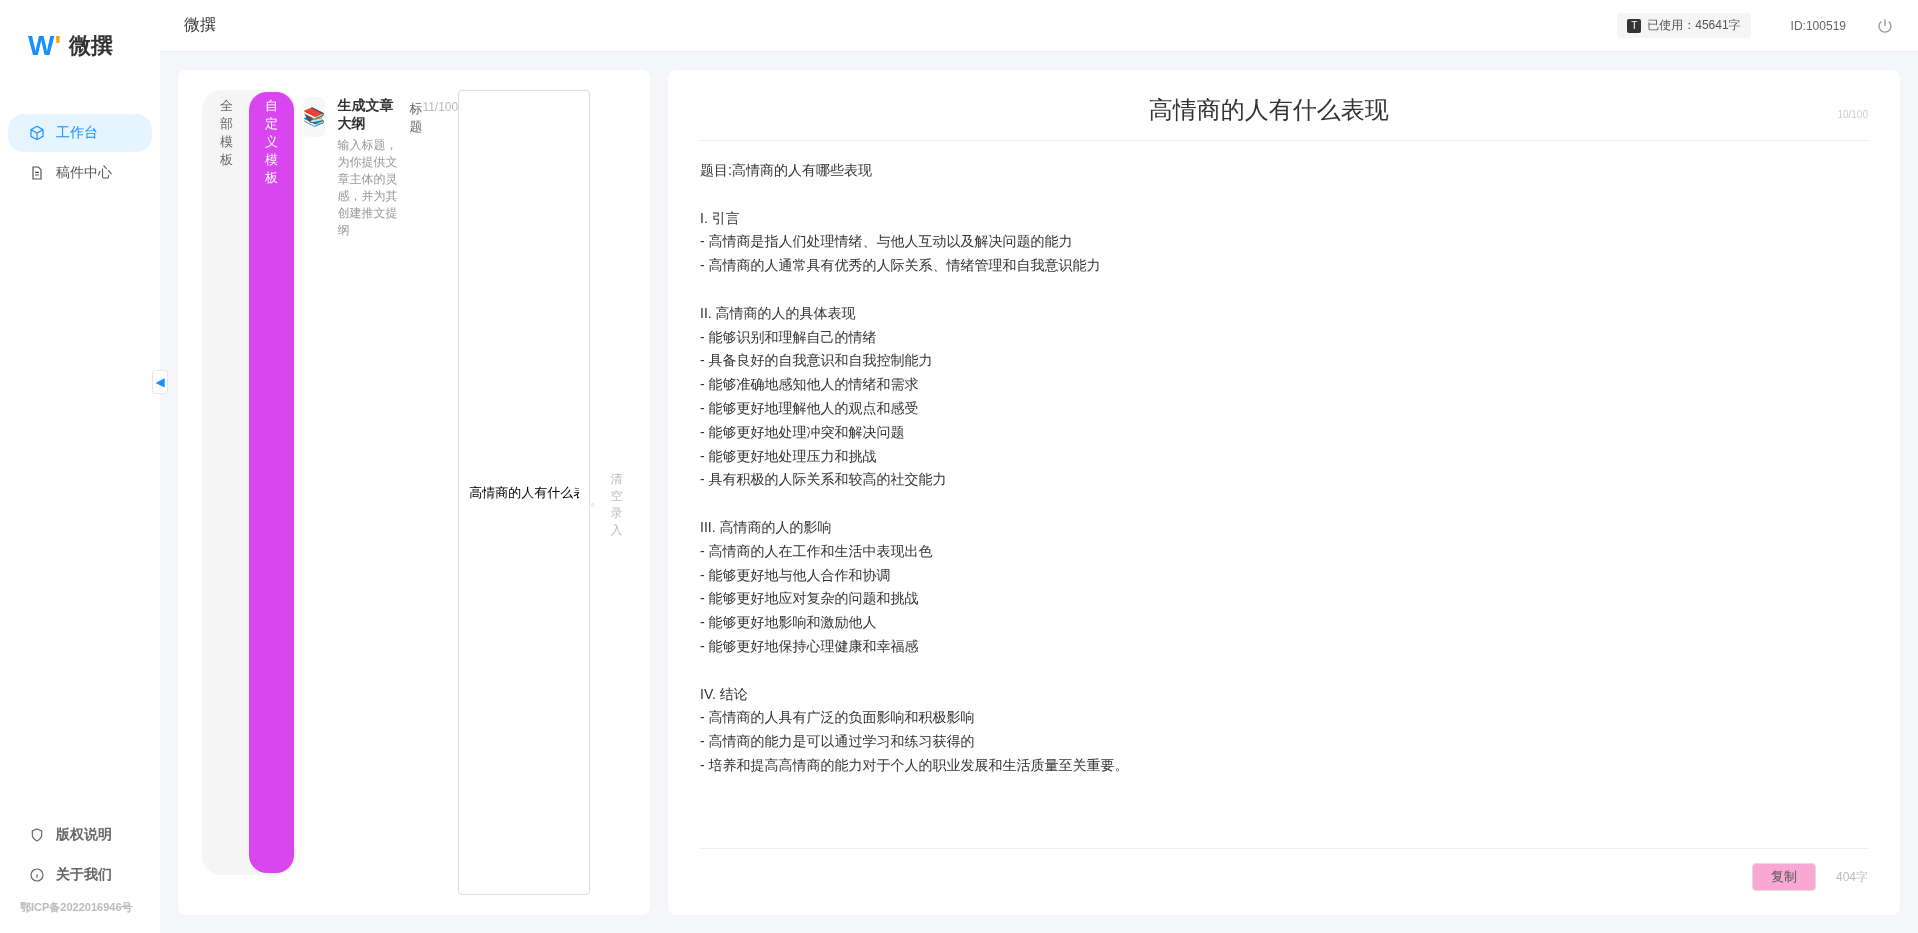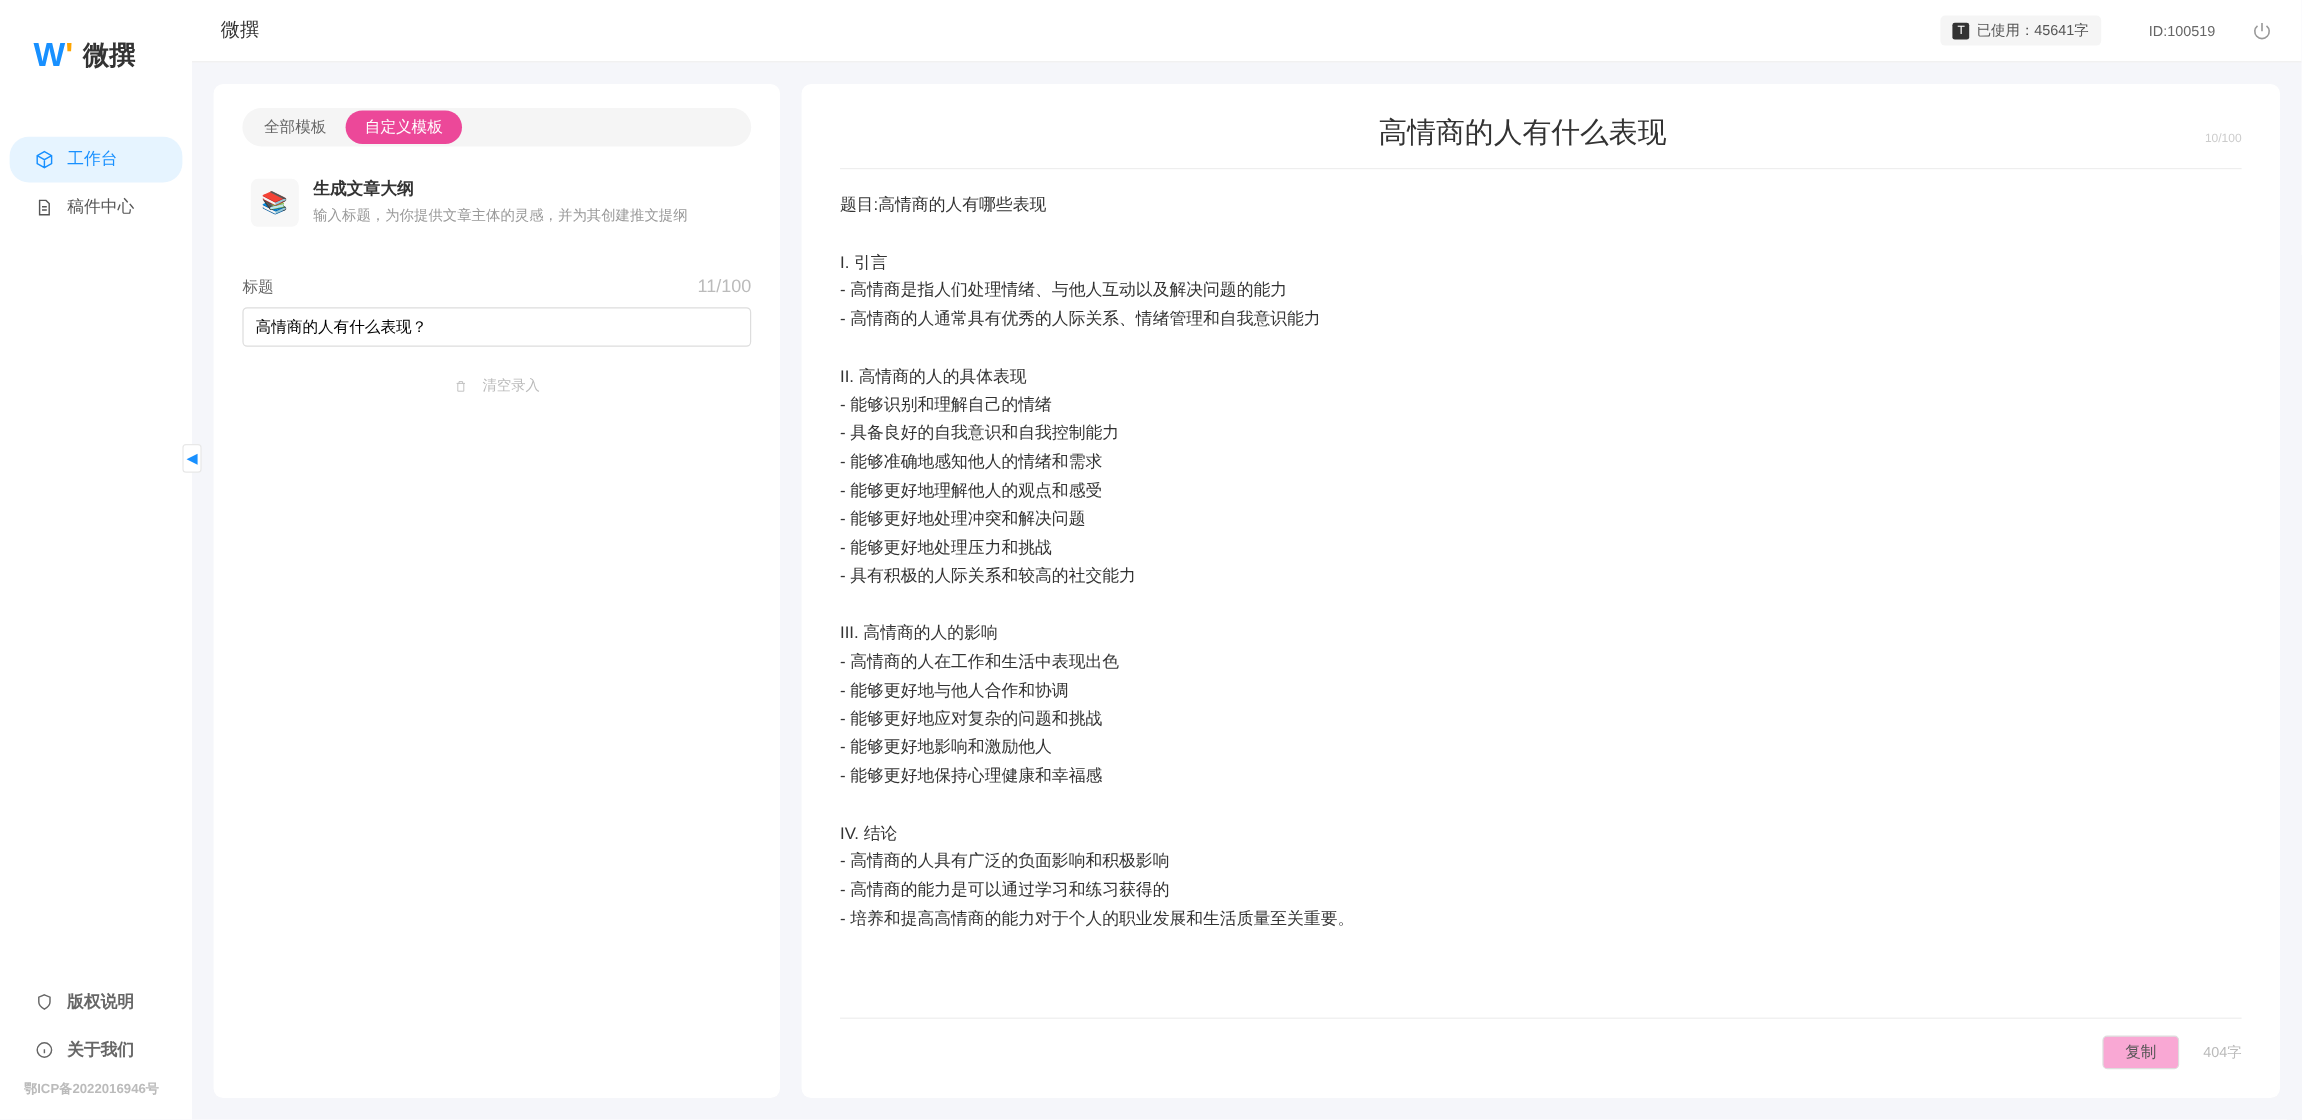--- a/index.html
+++ b/index.html
@@ -23,31 +23,31 @@
 .main { flex: 1; display: flex; flex-direction: column; }
 .topbar { height: 52px; background: #fff; display: flex; align-items: center; padding: 0 24px; border-bottom: 1px solid #eee; }
 .topbar-title { font-size: 16px; font-weight: 500; }
 .topbar-spacer { flex: 1; }
 .usage-badge { background: #f5f5f5; border-radius: 4px; padding: 4px 10px; font-size: 12px; color: #555; display:flex; align-items:center; margin-right: 40px; }
 .usage-badge .t-icon { display:inline-block; width:14px; height:14px; background:#333; color:#fff; font-size:10px; text-align:center; line-height:14px; border-radius:2px; margin-right:6px; }
 .user-id { font-size: 12px; color: #666; margin-right: 30px; }
 .power-icon { width: 18px; height: 18px; color: #999; cursor:pointer; }
 .power-icon svg { width:18px; height:18px; stroke:currentColor; fill:none; stroke-width:1.8; }
 .content { flex: 1; display: flex; padding: 18px; gap: 18px; }
-.panel { background: #fff; border-radius: 8px; display: flex; flex-direction: column; }
+.panel { background: #fff; border-radius: 8px; display: flex; flex-direction: row; }
 .left-panel { width: 472px; padding: 20px 24px; position:relative; }
 .tabs { display: inline-flex; background: #f5f5f5; border-radius: 20px; padding: 2px; margin-bottom: 20px; }
 .tab { padding: 5px 16px; font-size: 13px; border-radius: 18px; cursor:pointer; color:#666; }
-.tab.active { background: #ec4899; color: #fff; }
+.tab.active { background: #d946ef; color: #fff; }
 .template-card { display: flex; align-items: flex-start; margin-bottom: 24px; border:1px solid #fff; padding:6px; border-radius:6px; }
 .template-icon { width: 40px; height: 40px; background: #f7f7f7; border-radius: 6px; margin-right: 12px; display:flex; align-items:center; justify-content:center; font-size:18px; }
 .template-title { font-size: 14px; font-weight: 600; margin-bottom: 4px; }
 .template-desc { font-size: 12px; color: #999; }
 .field-label { display: flex; justify-content: space-between; font-size: 13px; color: #666; margin-bottom: 8px; margin-top: 10px; }
-.field-counter { color: #bbb; font-size: 15px; }
+.field-counter { color: #bbb; font-size: 12px; }
 .input { width: 100%; border: 1px solid #ddd; border-radius: 4px; padding: 8px 10px; font-size: 13px; outline:none; }
 .clear-link { text-align: center; color: #bbb; font-size: 12px; margin-top: 24px; cursor:pointer; display:flex; align-items:center; justify-content:center; gap:12px; }
 .clear-link svg { width:12px; height:12px; stroke:currentColor; fill:none; stroke-width:1.5; }
 .generate-btn { position: absolute; bottom: 22px; left: 50%; transform: translateX(-50%); width: 200px; padding: 10px; background: #2f72ff; color: #fff; border: none; border-radius: 22px; font-size: 14px; cursor:pointer; }
 .right-panel { flex: 1; padding: 24px 32px; display:flex; flex-direction:column; }
 .doc-title-row { display:flex; align-items:baseline; border-bottom:1px solid #eee; padding-bottom:14px; margin-bottom:18px; }
 .doc-title { flex:1; text-align:center; font-size: 24px; font-weight: 500; font-family: "Songti SC", serif; }
 .doc-title-counter { font-size:10px; color:#ccc; }
 .doc-body { flex:1; font-size: 14px; line-height: 1.7; white-space: pre-wrap; color: #333; overflow-y:auto; }
 .doc-footer { display:flex; justify-content:flex-end; align-items:center; gap:20px; padding-top:14px; border-top:1px solid #eee; }

